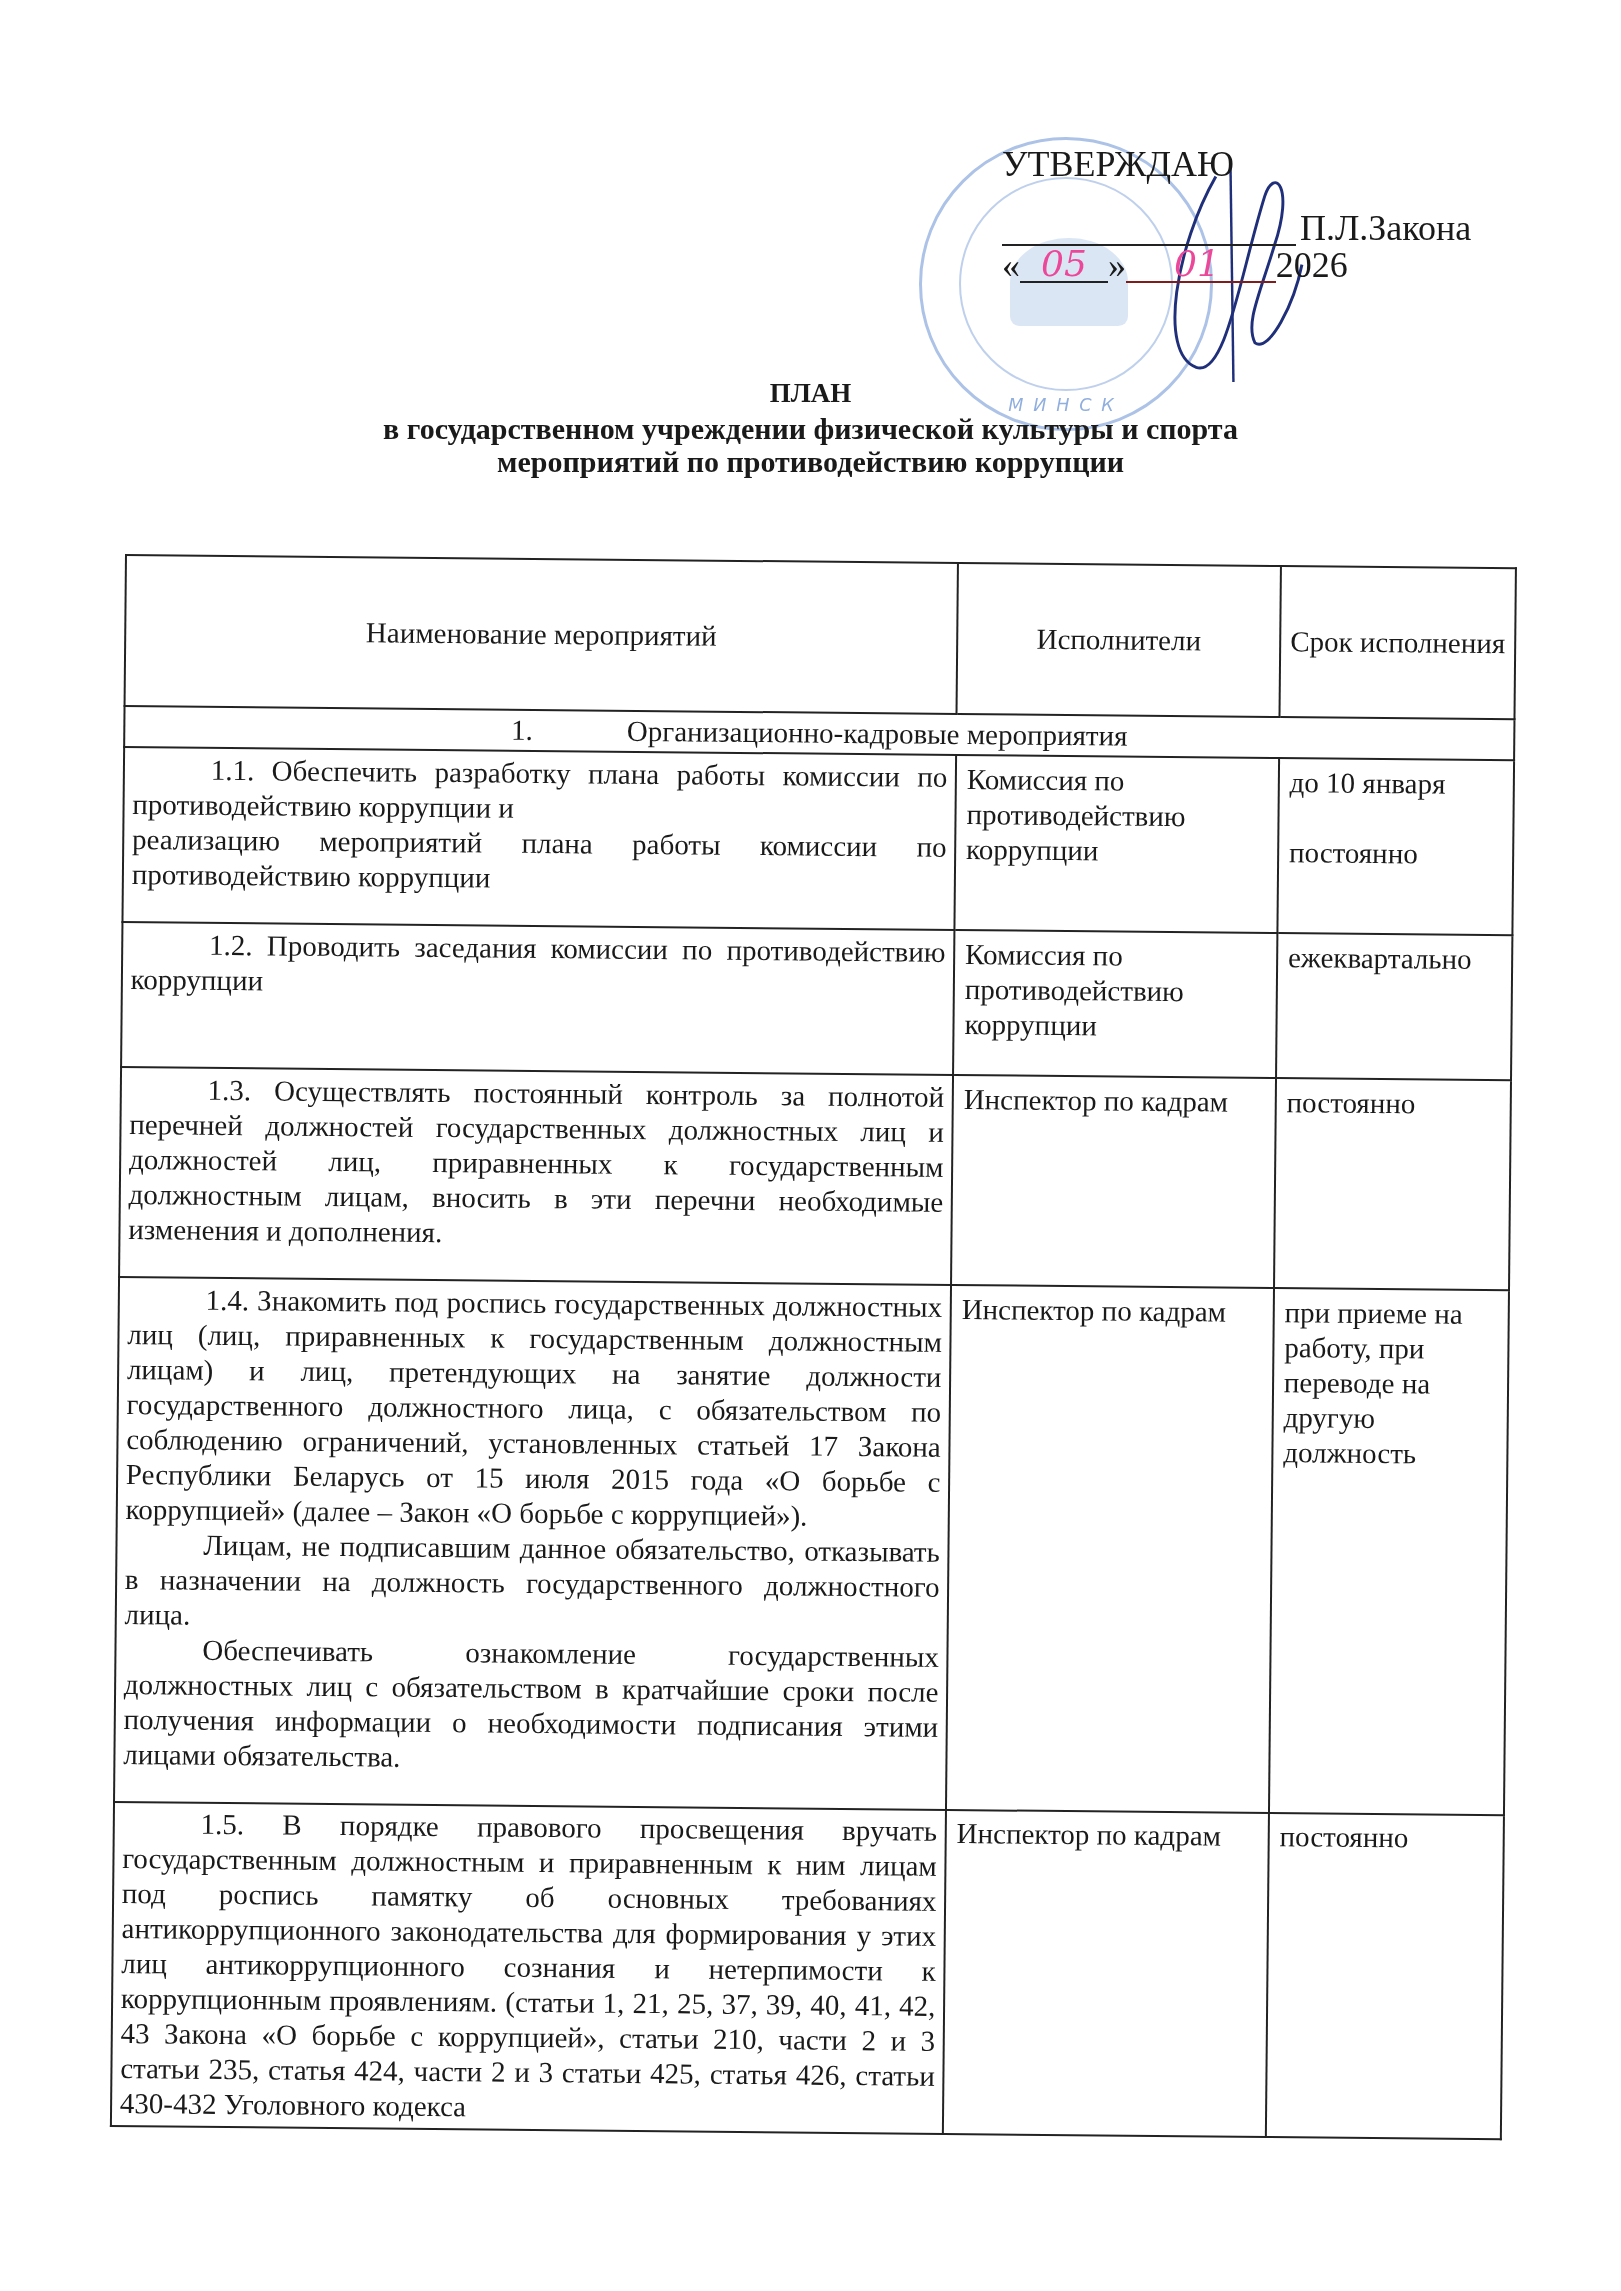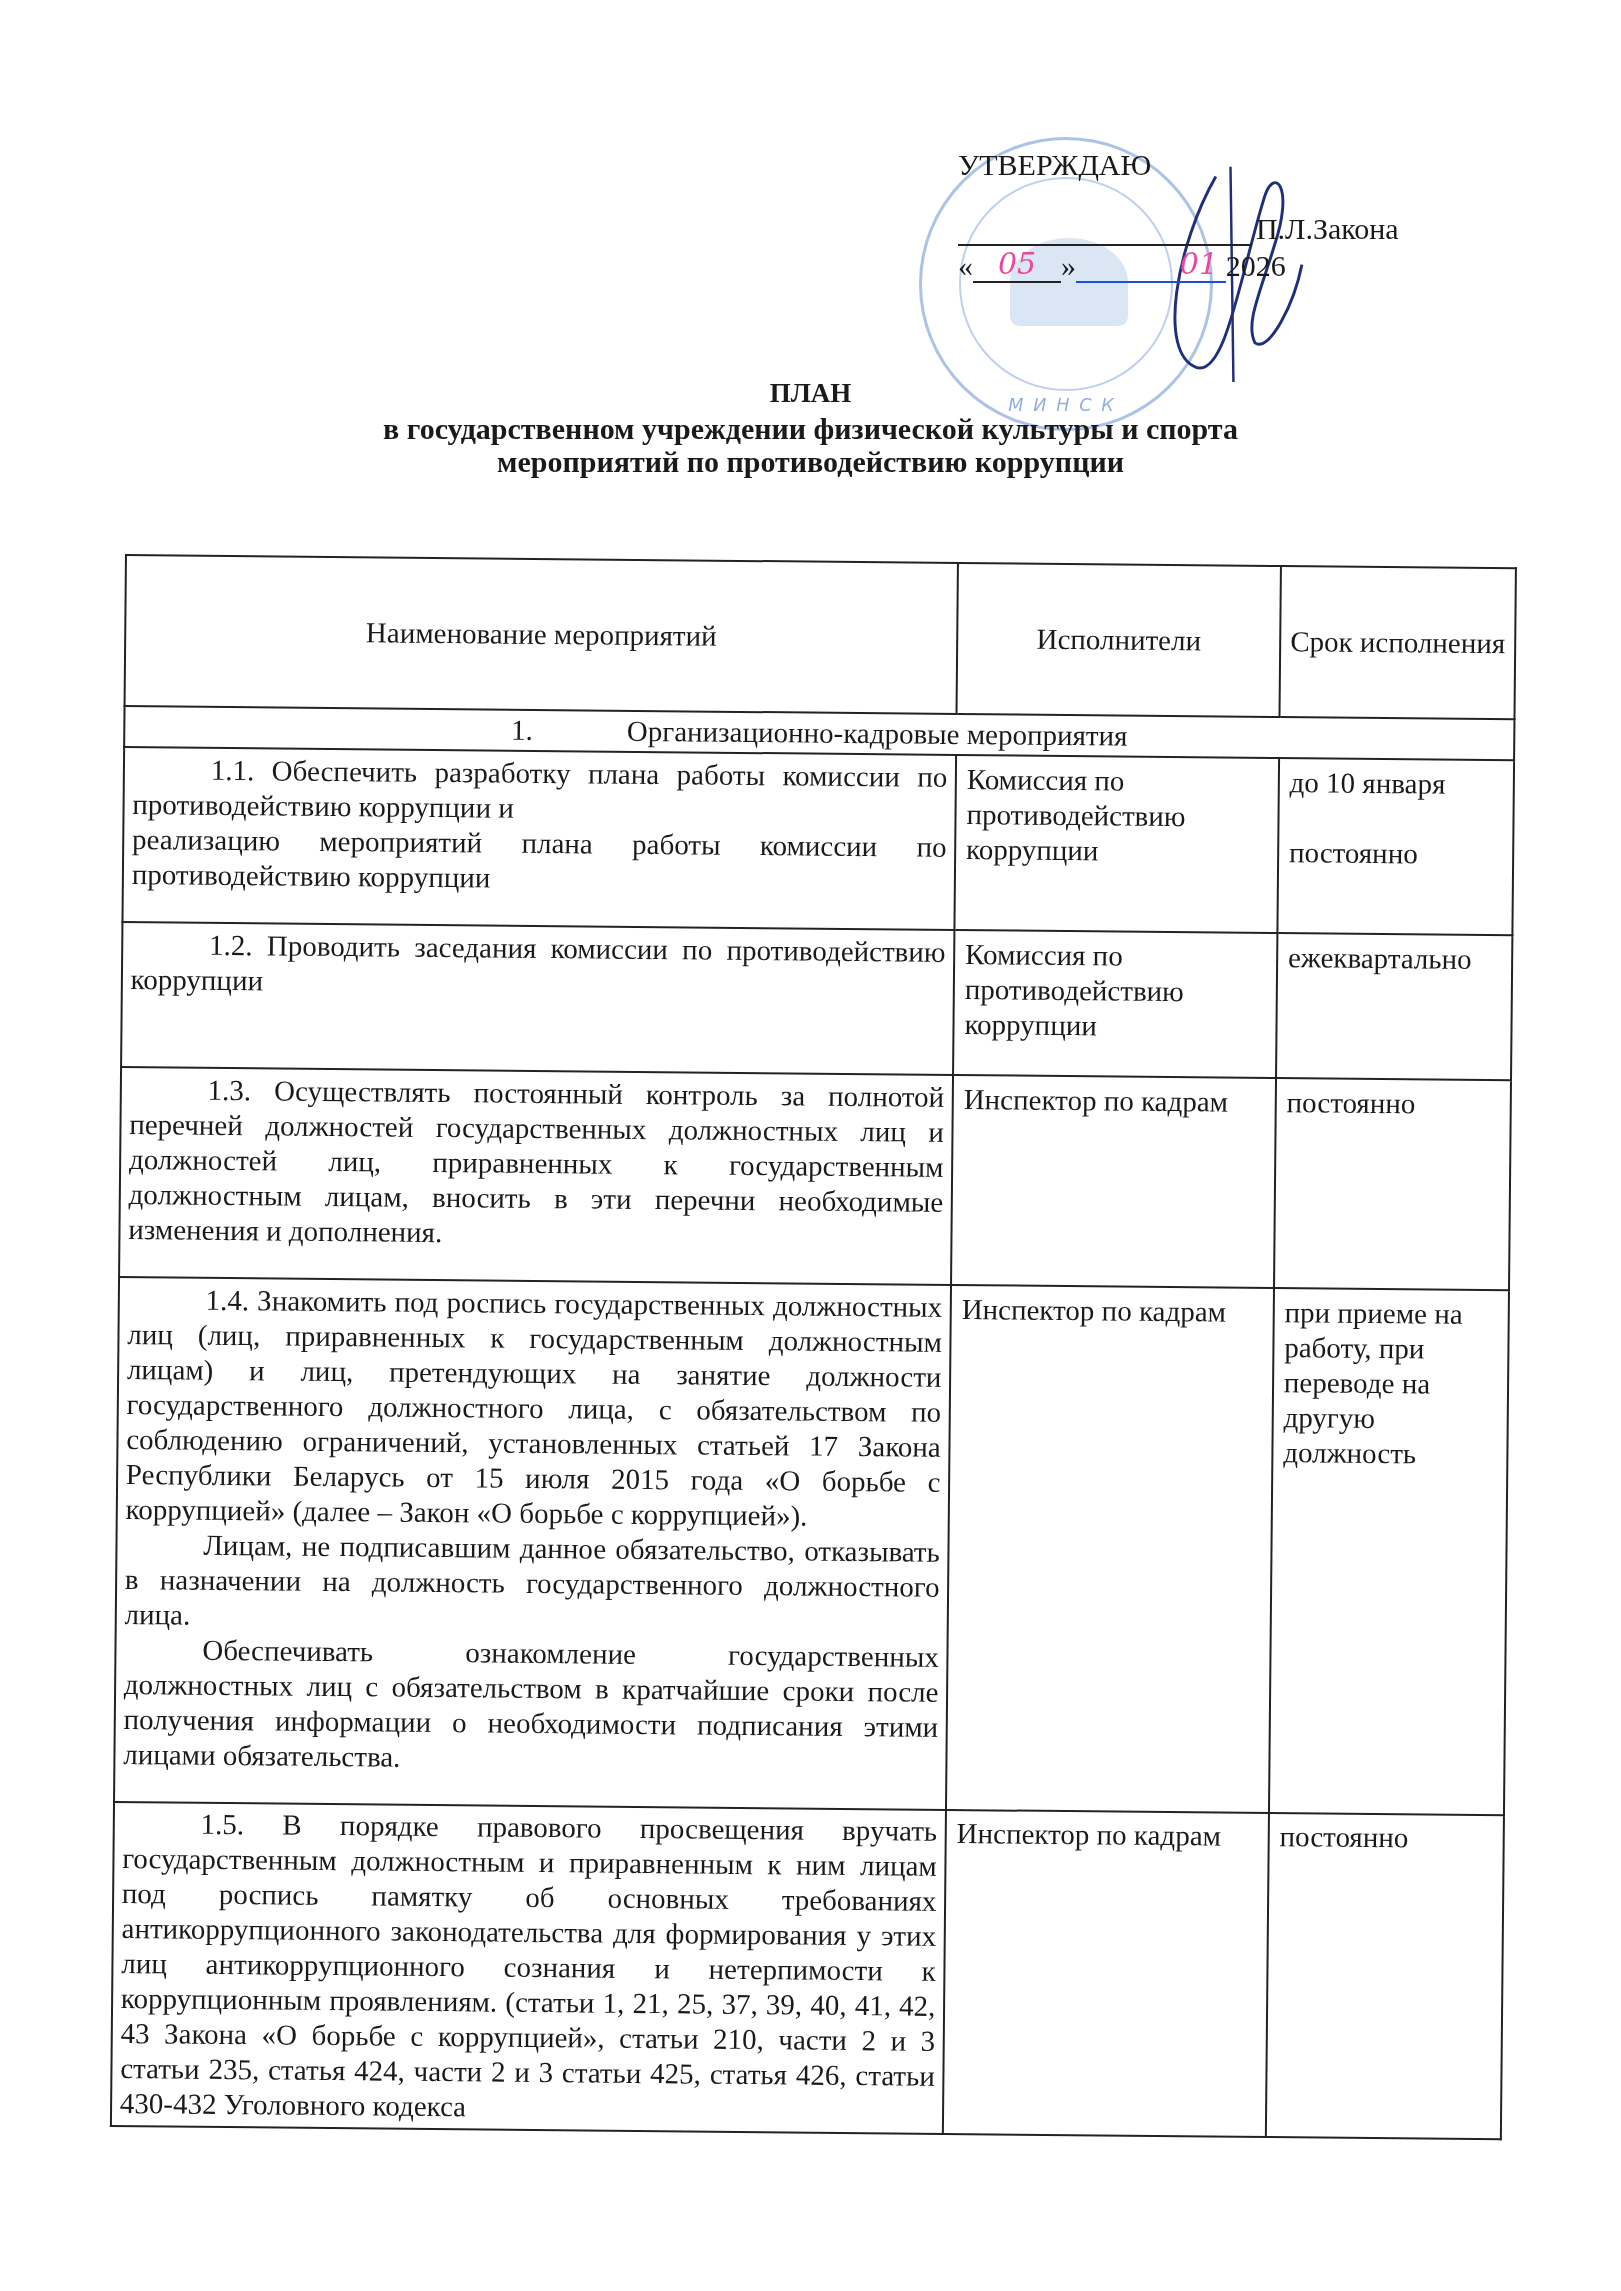--- a/index.html
+++ b/index.html
@@ -2,30 +2,30 @@
 <html><head>
 <meta charset="utf-8">
 <style>
   html, body { margin: 0; padding: 0; background: #ffffff; }
   body {
     width: 1621px; height: 2292px; position: relative; overflow: hidden;
     font-family: "Liberation Serif", "DejaVu Serif", serif;
     color: #1a1a1a;
   }
   .approval {
-    position: absolute; left: 958px; top: 147px; width: 510px;
-    font-size: 30px; line-height: 35px;
+    position: absolute; left: 1002px; top: 147px; width: 510px;
+    font-size: 36px; line-height: 35px;
   }
   .approval .row { display: flex; justify-content: space-between; }
   .approval .sigline { display: flex; align-items: flex-end; margin-top: 29px; }
   .approval .sigline .line { display: inline-block; width: 294px; border-bottom: 2px solid #222; height: 29px; margin-right: 3.9px; }
   .approval .dateline { display: flex; align-items: flex-end; }
   .approval .dateline .hand { font-family: "DejaVu Serif", serif; font-style: italic; color: #ec4899; }
   .approval .dateline .u1 { display: inline-block; width: 88px; border-bottom: 2px solid #222; text-align: center; }
-  .approval .dateline .u2 { display: inline-block; width: 142px; border-bottom: 2px solid #1d4ed8; text-align: right; padding-right: 7.8px; }
+  .approval .dateline .u2 { display: inline-block; width: 142px; border-bottom: 2px solid #7f1d1d; text-align: center; padding-right: 7.8px; }
 
   .stamp {
     position: absolute; left: 919px; top: 137px; width: 294px; height: 294px;
     border-radius: 50%; border: 3.9px solid rgba(70,120,200,0.45);
     box-sizing: border-box;
   }
   .stamp::after {
     content: ""; position: absolute; left: 37px; top: 37px; right: 37px; bottom: 37px;
     border-radius: 50%; border: 2.9px solid rgba(70,120,200,0.35);
   }

